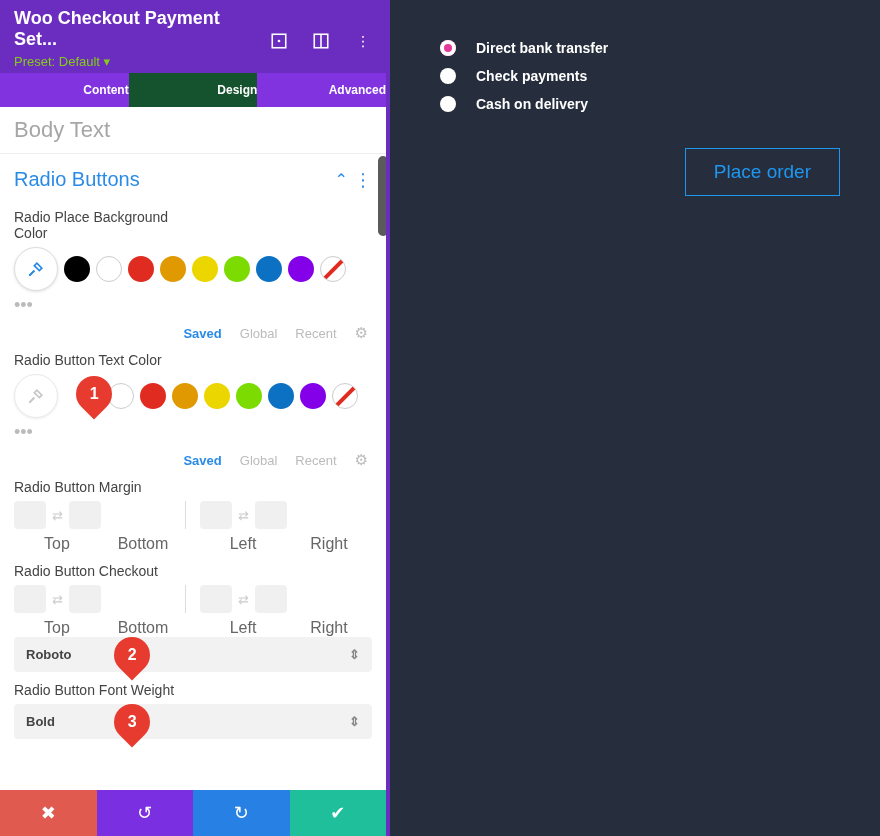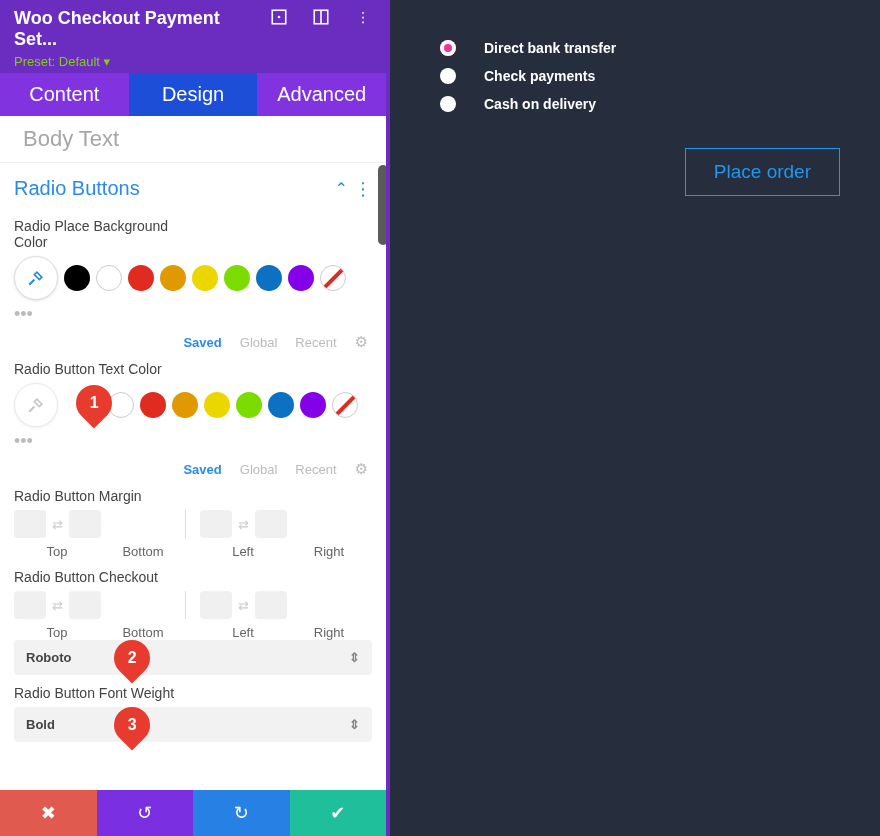--- a/index.html
+++ b/index.html
@@ -1,27 +1,27 @@
 <!DOCTYPE html>
 <html><head>
 <meta charset="utf-8">
 <style>
 * { box-sizing: border-box; margin: 0; padding: 0; }
 body { width: 880px; height: 836px; overflow: hidden; font-family: -apple-system, "Helvetica Neue", Arial, sans-serif; background: #262d3d; }
 .app { display: flex; width: 100%; height: 100%; }
 .sidebar { width: 390px; height: 100%; display: flex; flex-direction: column; background: #fff; border-right: 4px solid #6b2dbf; }
 .hdr { background: #6b2dbf; color: #fff; padding: 8px 14px 4px 14px; }
-.hdr-row { display: flex; align-items: flex-start; gap: 24px; }
+.hdr-row { display: flex; align-items: flex-end; gap: 24px; }
 .hdr-title { font-size: 18px; font-weight: 600; flex: 1; }
 .hdr-icon { width: 18px; height: 18px; display: inline-flex; align-items: center; justify-content: center; color: #fff; cursor: pointer; font-size: 14px; }
 .preset { font-size: 13px; margin-top: 4px; color: #84cc16; }
 .tabs { display: flex; background: #8133e0; }
-.tab { flex: 1; color: #fff; text-align: center; padding: 10px 0; font-size: 20px; font-weight: 400; cursor: pointer; }
-.tab.active { background: #1d4ed8; }
-.ghost { padding: 10px 23px; color: #a6a6a6; font-size: 22px; border-bottom: 1px solid #eee; }
+.tab { flex: 1; color: #fff; text-align: right; padding: 10px 0; font-size: 12px; font-weight: 700; cursor: pointer; }
+.tab.active { background: #14532d; }
+.ghost { padding: 10px 14px; color: #a6a6a6; font-size: 22px; border-bottom: 1px solid #eee; }
 .scroll { flex: 1; overflow: hidden; padding: 0 14px 14px 14px; position: relative; }
 .section-head { display: flex; align-items: center; padding: 14px 0 8px 0; }
 .section-title { color: #2a8be7; font-size: 20px; font-weight: 400; flex: 1; }
 .chev { color: #2a8be7; font-size: 16px; cursor: pointer; }
 .dots3 { color: #2a8be7; font-size: 18px; margin-left: 6px; cursor: pointer; }
 .opt-label { font-size: 14px; color: #444; font-weight: 500; margin-top: 10px; margin-bottom: 6px; }
 .color-row { display: flex; align-items: center; gap: 6px; margin-top: 6px; }
 .picker { width: 44px; height: 44px; border-radius: 50%; border: 1px solid #ddd; display: flex; align-items: center; justify-content: center; box-shadow: 0 1px 3px rgba(0,0,0,.12); cursor: pointer; background: #fff; }
 .picker svg { width: 20px; height: 20px; }
 .swatch { width: 26px; height: 26px; border-radius: 50%; border: 1px solid transparent; cursor: pointer; display:inline-block; }
@@ -39,32 +39,32 @@
 .tabs-row { display:flex; gap:18px; font-size:13px; margin-top:8px; align-items:center; justify-content:flex-end; padding-right:4px;}
 .tab-link { color:#bbb; cursor:pointer; }
 .tab-link.saved { color:#2a8be7; font-weight:600; }
 .gear { color:#bbb; font-size:15px; cursor:pointer; }
 .box-row { display:flex; gap:14px; margin-top:6px; }
 .box-col { flex:1; }
 .box-pair { display:flex; align-items:center; gap:6px; }
 .box-pair.divided { border-right: 1px solid #ddd; padding-right:10px; }
 .inp { width:32px; height:28px; background:#f0f0f0; border:none; border-radius:4px; }
 .link-icon { color:#ccc; font-size:13px; }
-.box-lbl { font-size:13px; color:#666; text-align:center; margin-top:6px; }
+.box-lbl { font-size:16px; color:#666; text-align:center; margin-top:6px; }
 .select { background:#f2f2f2; border:none; border-radius:4px; padding:10px 12px; font-size:13px; font-weight:600; color:#444; width:100%; display:flex; justify-content:space-between; align-items:center; cursor:pointer; }
 .footer { display:flex; }
 .fbtn { flex:1; height:46px; display:flex; align-items:center; justify-content:center; color:#fff; cursor:pointer; font-size:18px; }
 .fbtn.red { background:#e05a4f; }
 .fbtn.purple { background:#7a2fe0; }
 .fbtn.blue { background:#2780e3; }
 .fbtn.green { background:#1fbf9c; }
 .callout { position:absolute; background:#e63b2e; color:#fff; font-weight:700; font-size:16px; display:flex; align-items:center; justify-content:center; border-radius:50% 50% 50% 0; transform:rotate(-45deg); width:36px; height:36px; }
 .callout span { transform:rotate(45deg); }
 .preview { flex:1; padding:40px 40px 40px 50px; color:#fff; position:relative; }
-.pay-opt { display:flex; align-items:center; gap:28px; font-size:14px; font-weight:700; margin-bottom:12px; }
+.pay-opt { display:flex; align-items:center; gap:20px; font-size:14px; font-weight:700; margin-bottom:12px; }
 .radio { width:16px; height:16px; border-radius:50%; background:#fff; flex-shrink:0; }
 .radio.sel { box-shadow: inset 0 0 0 4px #fff; background:#e8379a; }
 .infobox { background:#e8e8e8; color:#555; font-size:13px; line-height:1.4; padding:14px 16px; border-radius:2px; margin: 10px 0 14px 0; }
 .msgbox { background:#1d97f0; color:#fff; font-size:17px; line-height:1.7; padding:22px 24px; margin-top:22px; }
 .place { border:1px solid #1d97f0; color:#1d97f0; font-size:19px; font-weight:500; padding:12px 28px; background:transparent; cursor:pointer; float:right; margin-top:24px; }
 .scrollthumb { position:absolute; right:-2px; top:2px; width:10px; height:80px; background:#5a5a5a; border-radius:5px; }
 </style>
 </head>
 <body>
 

